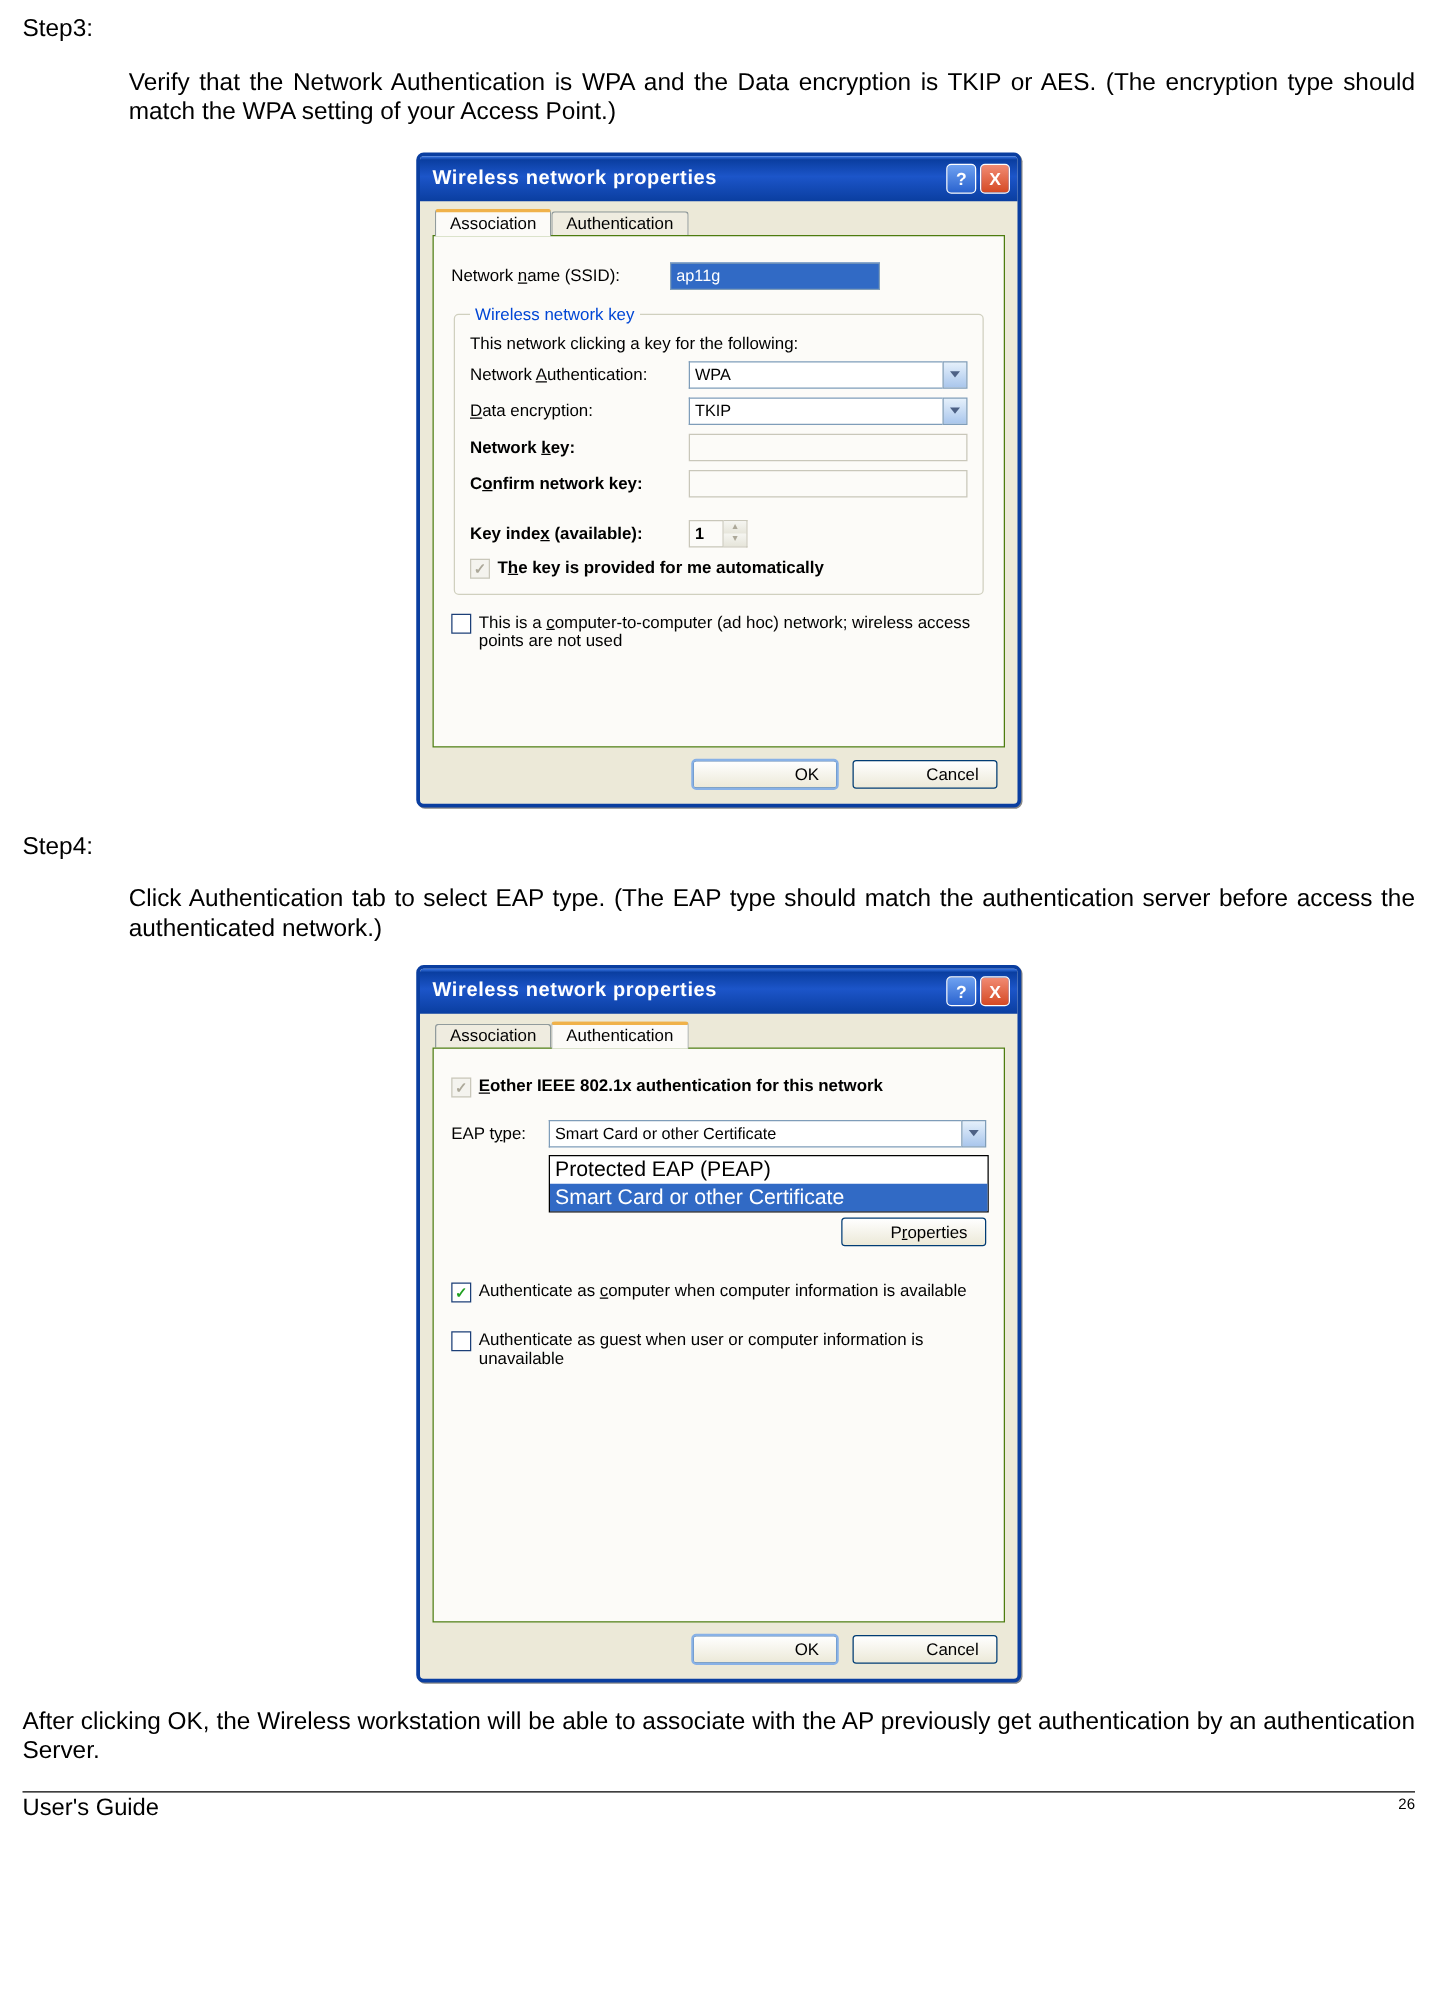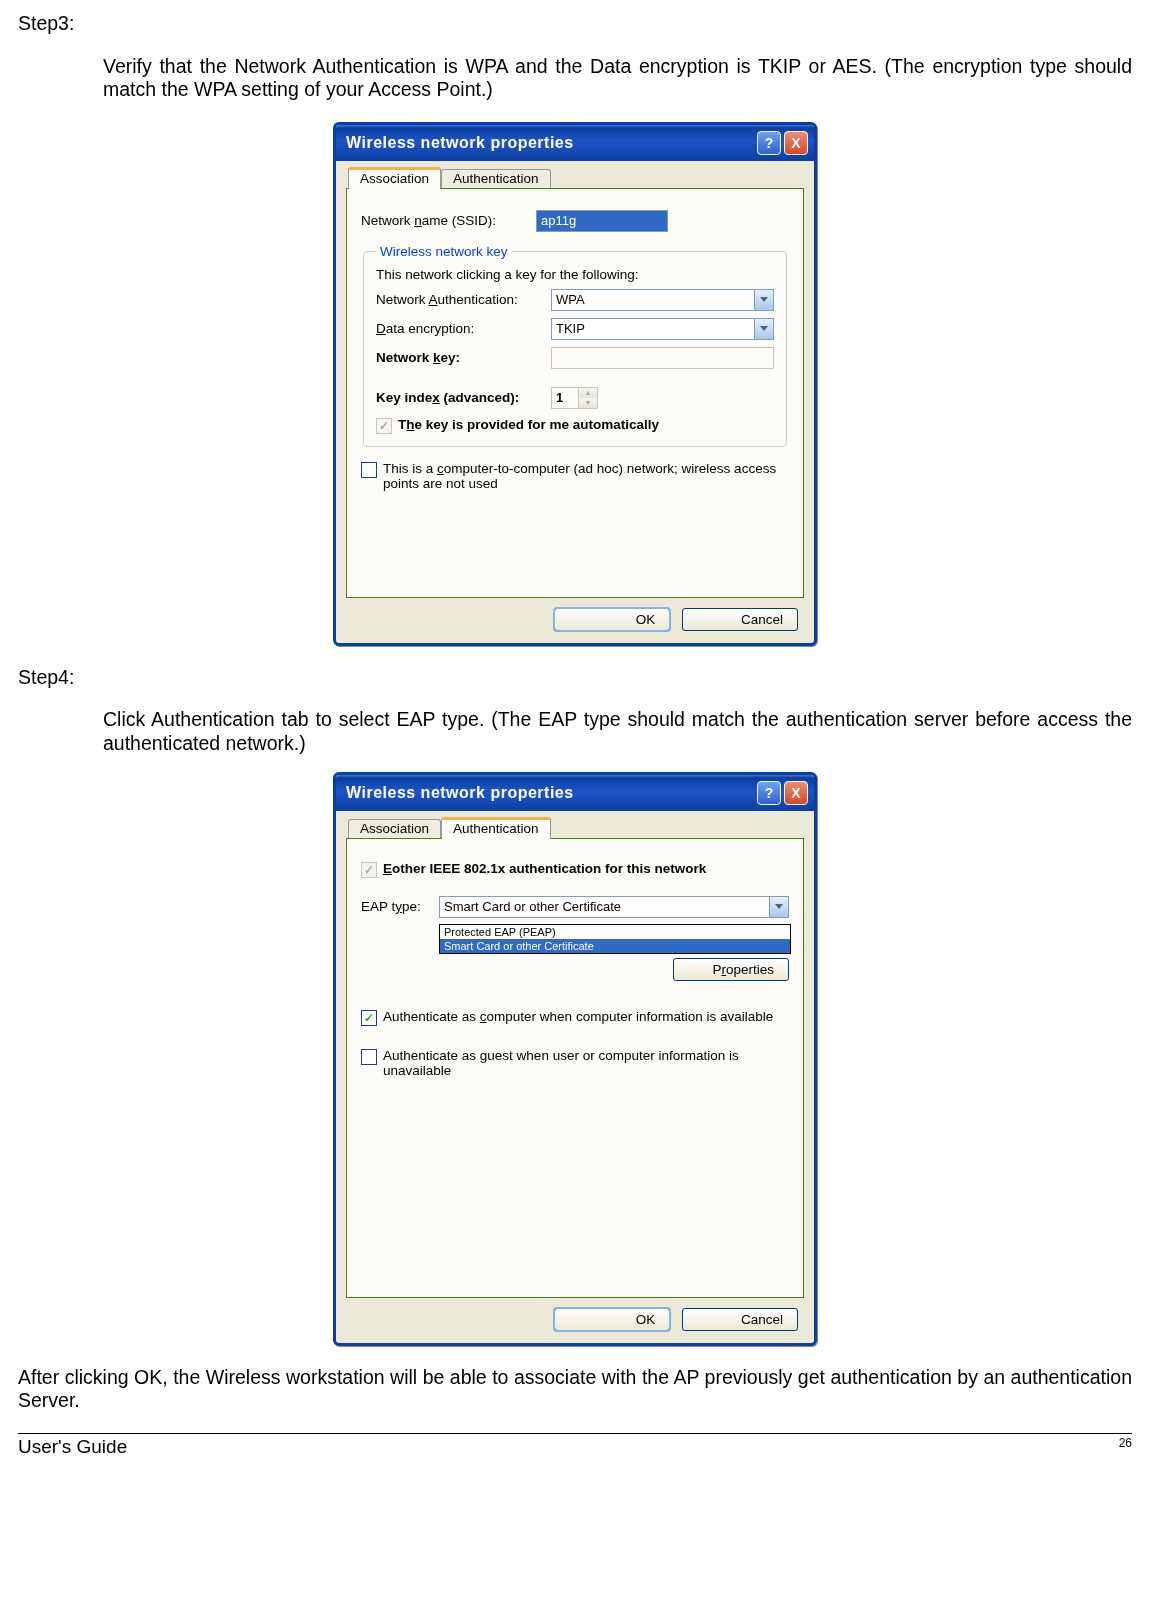--- a/index.html
+++ b/index.html
@@ -116,21 +116,21 @@
     border:1px solid #003c74; background:linear-gradient(#fff,#ece9d8);
     padding:3px 14px; border-radius:3px; font-size:13.5px; margin-left:8px;
   }
   .btn.def{ outline:2px solid #88b1e6; outline-offset:-1px;}
   .dropdown-open{
     position:relative; margin:4px 0 0 0;
   }
   .dd-list{
     border:1px solid #000; background:#fff; position:relative; width:calc(100% + 20px); margin-top:-1px;
   }
-  .dd-item{ padding:1px 4px; font-size:11px;}
+  .dd-item{ padding:1px 4px; font-size:17px;}
   .dd-item.sel{ background:#316ac5; color:#fff;}
   .float-btn{
     position:relative; float:right; margin-top:4px;
   }
   .after-text{
     text-align:justify; line-height:1.22; margin-top:18px;
   }
   hr.ft{ border:none; border-top:1px solid #000; margin:16px 0 2px 0;}
   .footer{ display:flex; font-size:19px; padding-bottom:12px;}
   .footer .pg{ font-size:12px;}
@@ -150,21 +150,21 @@
       <span class="tb-btn tb-close">X</span>
     </div>
     <div class="client">
       <div class="tabs">
         <div class="tab active">Association</div>
         <div class="tab inactive">Authentication</div>
       </div>
       <div class="tab-page">
         <div class="row">
           <span class="lbl"><span>Network </span><span class="u">n</span><span>ame (SSID):</span></span>
-          <div class="textbox sel" style="flex:none;width:132px;">ap11g</div>
+          <div class="textbox sel" style="flex:none;width:168px;">ap11g</div>
         </div>
         <fieldset class="grp">
           <legend>Wireless network key</legend>
           <div>This network clicking a key for the following:</div>
           <div class="row">
             <span class="lbl"><span>Network </span><span class="u">A</span><span>uthentication:</span></span>
             <div class="combo">
               <div class="textbox">WPA</div>
               <div class="combo-btn">
                   <div class="chev"></div>
@@ -177,22 +177,26 @@
               <div class="textbox">TKIP</div>
               <div class="combo-btn">
                   <div class="chev"></div>
                 </div>
             </div>
           </div>
           <div class="row">
             <span class="lbl disabled-text"><span>Network </span><span class="u">k</span><span>ey:</span></span>
             <div class="textbox dis"></div>
           </div>
+          <div class="row">
+            <span class="lbl disabled-text"><span>C</span><span class="u">o</span><span>nfirm network key:</span></span>
+            <div class="textbox dis"></div>
+          </div>
           <div class="row" style="margin-top:18px;">
-            <span class="lbl disabled-text"><span>Key inde</span><span class="u">x</span><span> (advanced):</span></span>
+            <span class="lbl disabled-text"><span>Key inde</span><span class="u">x</span><span> (available):</span></span>
             <div class="spin">
               <div class="textbox dis disabled-text">1</div>
               <div class="spin-btns">
                   <div>
                     <span class="ar">▲</span>
                   </div>
                   <div>
                     <span class="ar">▼</span>
                   </div>
                 </div>

